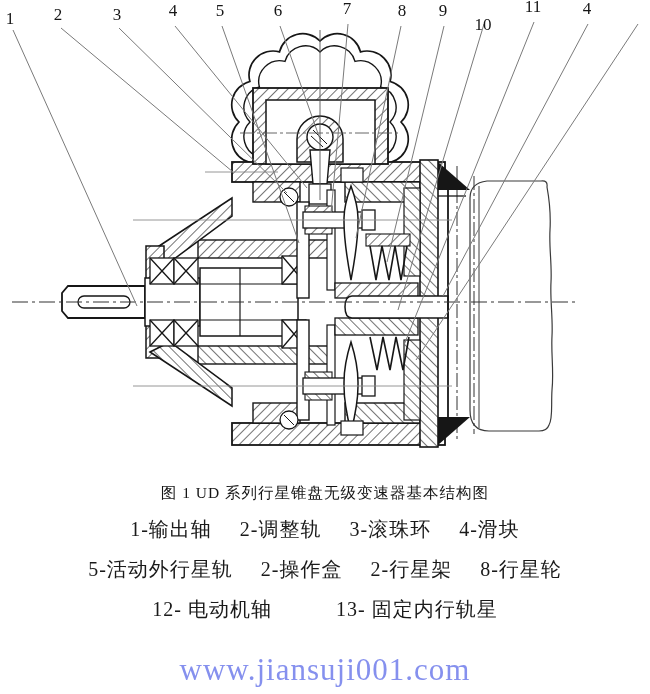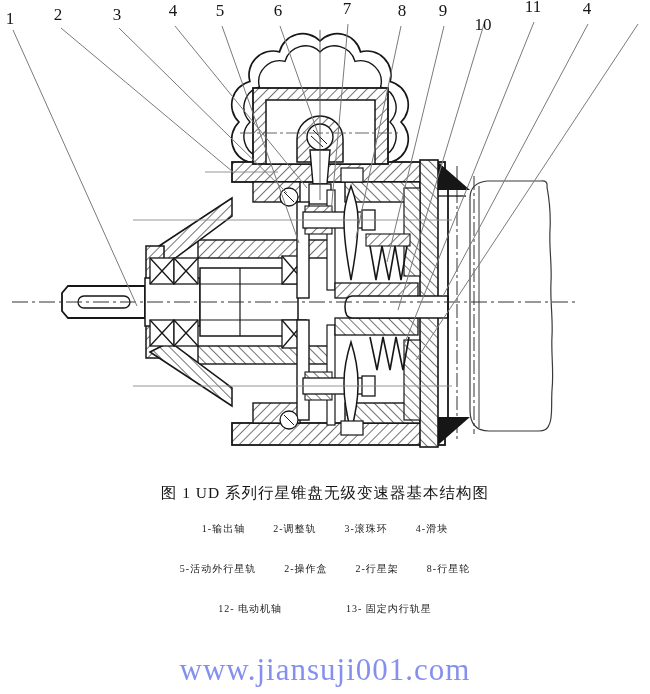--- a/index.html
+++ b/index.html
@@ -4,21 +4,21 @@
 <style>
   html,body{margin:0;padding:0;background:#fff;}
   .stage{position:relative;width:650px;height:694px;background:#fff;overflow:hidden;
          font-family:"Liberation Serif","DejaVu Serif",serif;color:#111;}
   .drawing-svg{position:absolute;left:0;top:0;}
   .callout{position:absolute;transform:translateX(-50%);font-size:17px;line-height:1;
            color:#161616;}
   .caption{position:absolute;left:0;top:467px;width:650px;text-align:center;
            font-size:15.5px;letter-spacing:1px;color:#151515;margin-top:16px;}
   .legend{position:absolute;left:0;top:509px;width:650px;text-align:center;}
-  .legend-row{height:40px;line-height:40px;font-size:10px;white-space:nowrap;color:#1a1a1a;}
+  .legend-row{height:40px;line-height:40px;font-size:20px;white-space:nowrap;color:#1a1a1a;}
   .legend-row .item{margin:0 14px;letter-spacing:1px;}
   .legend-row.wide .item{margin:0 32px;}
   .watermark{position:absolute;left:0;top:652px;width:650px;text-align:center;
              font-size:31px;letter-spacing:1px;}
 </style>
 </head>
 <body>
 
 <div class="stage">
 

